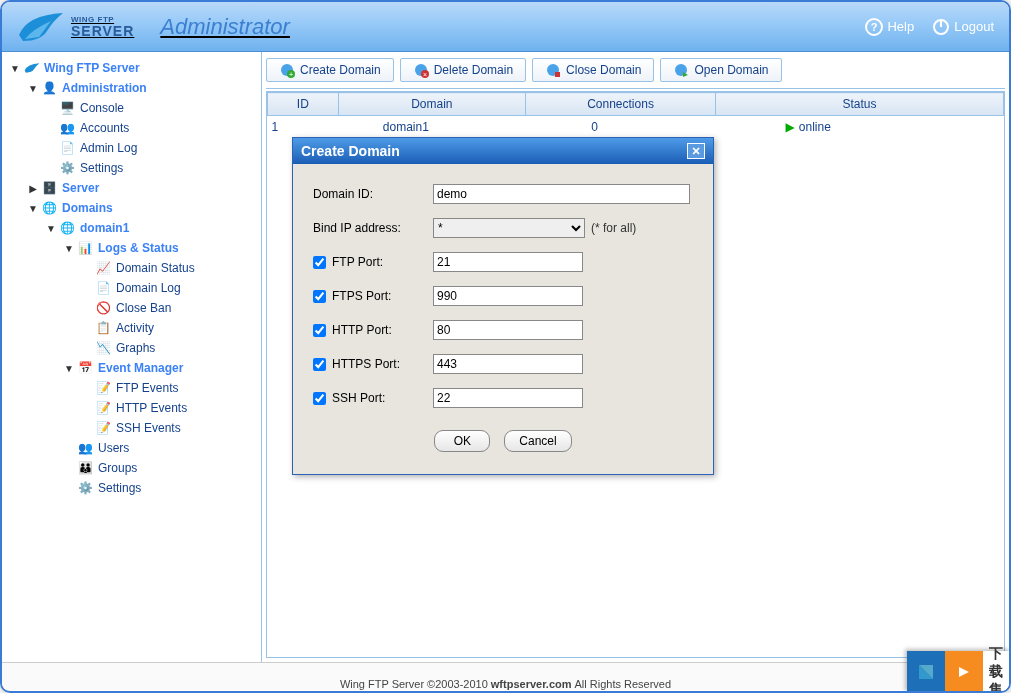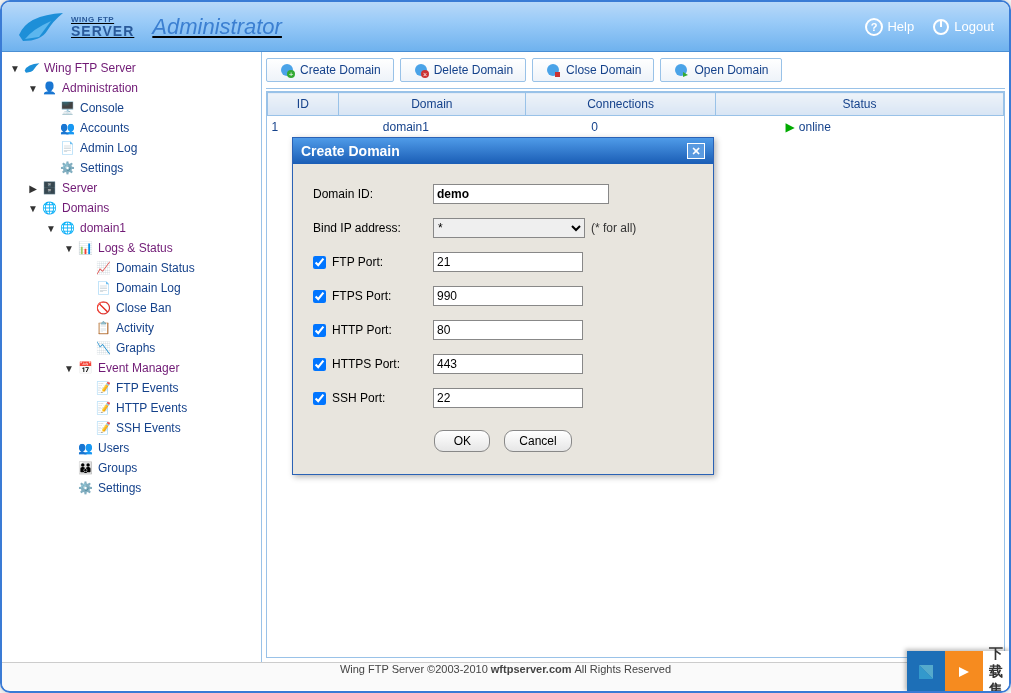--- a/index.html
+++ b/index.html
@@ -5,58 +5,58 @@
 * { box-sizing: border-box; margin: 0; padding: 0; }
 body { font-family: Tahoma, Verdana, Arial, sans-serif; font-size: 12px; background: #fff; }
 .outer-frame { width: 1011px; height: 693px; border: 2px solid #3a7bd5; border-radius: 10px; overflow: hidden; position: relative; box-shadow: 0 0 8px rgba(0,0,0,0.3); }
 .header-bar { height: 50px; background: linear-gradient(to bottom, #b8d8f8 0%, #9acbf8 40%, #6fb2ee 100%); display: flex; align-items: center; justify-content: space-between; padding: 0 15px; border-bottom: 1px solid #4a8fd4; }
 .logo-area { display: flex; align-items: center; gap: 6px; text-decoration: underline; }
 .wing-logo { width: 48px; height: 40px; position: relative; }
 .wing-svg { width: 48px; height: 40px; }
 .logo-text { display: flex; flex-direction: column; line-height: 1; }
 .logo-wing { font-size: 8px; color: #2a5a9a; font-weight: bold; letter-spacing: 0.5px; }
 .logo-server { font-size: 14px; color: #2a5a9a; font-weight: bold; letter-spacing: 1px; }
-.admin-title { font-size: 22px; color: #3b7fd1; font-weight: normal; font-style: italic; margin-left: 12px; }
+.admin-title { font-size: 22px; color: #3b7fd1; font-weight: normal; font-style: italic; margin-left: 20px; }
 .header-right { display: flex; gap: 18px; align-items: center; }
 .header-link { display: flex; align-items: center; gap: 4px; color: #fff; cursor: pointer; font-size: 13px; }
 .header-link svg { width: 18px; height: 18px; }
 .main-body { display: flex; height: 610px; background: #fff; }
 .sidebar { width: 260px; border-right: 1px solid #99c2e8; padding: 6px 4px; overflow-y: auto; background: #fff; }
 .content { flex: 1; display: flex; flex-direction: column; padding: 4px; background: #fff; position: relative; }
 .tree ul { list-style: none; padding-left: 18px; }
 .tree > ul { padding-left: 2px; }
 .tree-node { display: flex; align-items: center; gap: 4px; padding: 2px 2px; cursor: pointer; white-space: nowrap; }
 .tree-toggle { width: 10px; font-size: 10px; color: #333; text-align: center; }
 .tree-icon { width: 16px; height: 16px; display: inline-flex; align-items: center; justify-content: center; }
 .tree-label { color: #15428b; }
-.tree-label.bold { font-weight: normal; color: #701a75; }
+.tree-label.bold { font-weight: bold; color: #3b82f6; }
 .toolbar { display: flex; gap: 6px; padding: 2px 0 6px 0; border-bottom: 1px solid #99c2e8; }
 .tool-btn { display: flex; align-items: center; gap: 5px; padding: 3px 12px; background: linear-gradient(to bottom, #fff, #eef3f9); border: 1px solid #99c2e8; border-radius: 2px; cursor: pointer; color: #15428b; font-size: 12px; }
 .tool-btn svg { width: 16px; height: 16px; }
 .table-wrap { flex: 1; border: 1px solid #99c2e8; background: #fff; margin-top: 2px; }
 .data-table { width: 100%; border-collapse: collapse; }
 .data-table th { background: linear-gradient(to bottom, #eef3f9, #d8e5f4); border: 1px solid #99c2e8; padding: 4px 24px; font-weight: normal; color: #15428b; text-align: center; font-size: 12px; }
 .data-table td { padding: 4px 60px 4px 8px; color: #15428b; text-align: center;}
 .data-table td:first-child { text-align:left; padding-left:4px; width:60px;}
 .data-table td.status-cell{text-align:left; padding-left:70px;}
 .status-ico { color: #0a0; display:inline-block; margin-right:4px;}
-.footer { height: 28px; border-top: 1px solid #ccc; display: flex; align-items: flex-start; justify-content: center; font-size: 11px; color: #444; background: #fafafa; }
+.footer { height: 28px; border-top: 1px solid #ccc; display: flex; align-items: flex-end; justify-content: center; font-size: 11px; color: #444; background: #fafafa; }
 .footer b { margin: 0 3px; }
 
 .dialog { position: absolute; top: 85px; left: 30px; width: 422px; border: 1px solid #2a62b5; background: #e8e5de; box-shadow: 2px 2px 6px rgba(0,0,0,0.3); }
 .dialog-title { background: linear-gradient(to bottom, #4f9be8, #1a5db5); color: #fff; padding: 5px 8px; font-weight: bold; display: flex; justify-content: space-between; align-items: center; font-size:14px;}
 .dialog-close { width: 18px; height: 16px; background: #5a9ae0; border: 1px solid #fff; color: #fff; display: flex; align-items: center; justify-content: center; cursor: pointer; font-size: 11px; font-weight: bold; }
 .dialog-body { padding: 20px 20px 22px 20px; }
 .form-row { display: flex; align-items: center; margin-bottom: 14px; font-size: 12px; }
 .form-label-col { width: 120px; display: flex; align-items: center; gap: 6px; }
 .form-row.first .form-label-col { margin-left: 0; }
 .form-label-col.with-check { width: 120px; align-items: flex-end; }
 .form-chk { margin-left: 0; }
 .form-row input[type="text"] { width: 150px; height: 20px; border: 1px solid #888; padding: 1px 3px; font-size: 12px; }
-.form-row input.wide { width: 176px; font-weight: bold; }
+.form-row input.wide { width: 257px; }
 .form-row select { width: 152px; height: 20px; border: 1px solid #888; font-size: 12px; }
 .form-hint { margin-left: 6px; color: #333; font-size: 12px; }
 .dialog-buttons { display: flex; justify-content: center; gap: 14px; margin-top: 22px; }
 .dlg-btn { min-width: 56px; padding: 3px 14px; background: linear-gradient(to bottom,#fff,#e6e6e6); border: 1px solid #888; border-radius: 9px; cursor: pointer; font-size: 12px; }
 .corner-badge { position: absolute; right: -2px; bottom: -2px; width: 104px; height: 42px; background: #fff; display: flex; align-items: center; box-shadow: -2px -2px 4px rgba(0,0,0,0.25); }
 .badge-sq { width: 38px; height: 42px; display:flex; align-items:center; justify-content:center;}
 .badge-sq.orange { background: #f68b1f; }
 .badge-sq.blue { background: #1d6fb7; }
 .badge-text { flex:1; font-size: 14px; font-weight: bold; padding-left:6px; color:#333;}
 </style>

